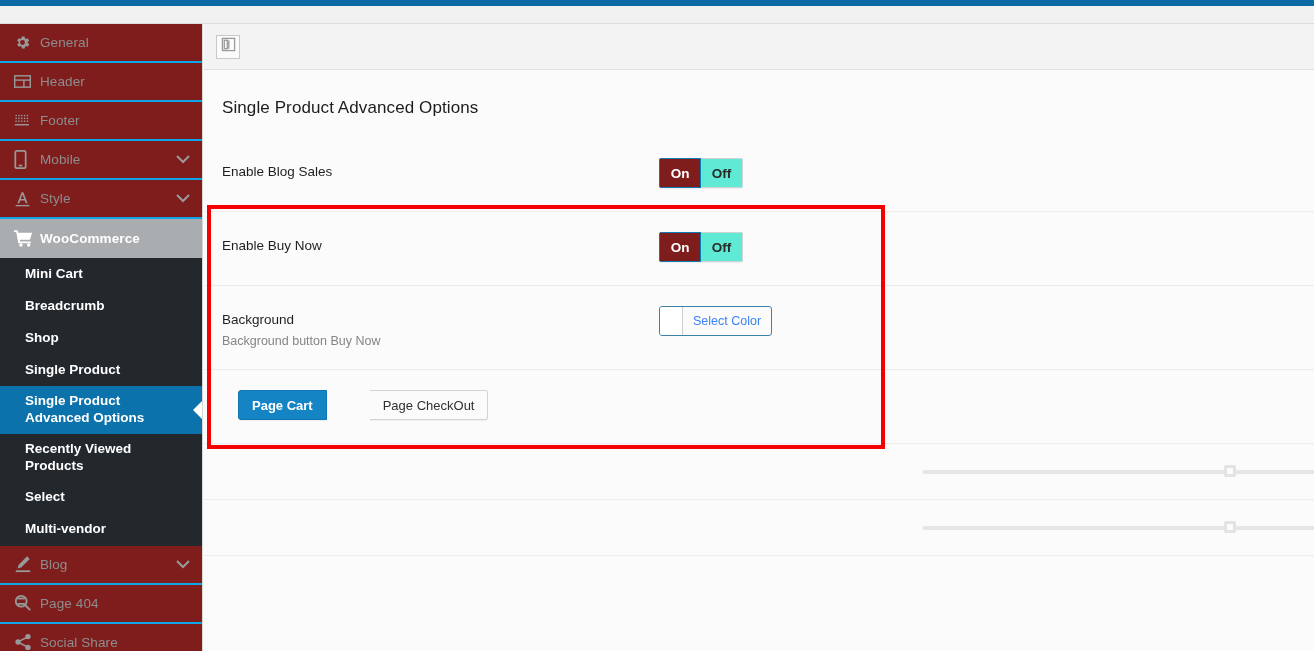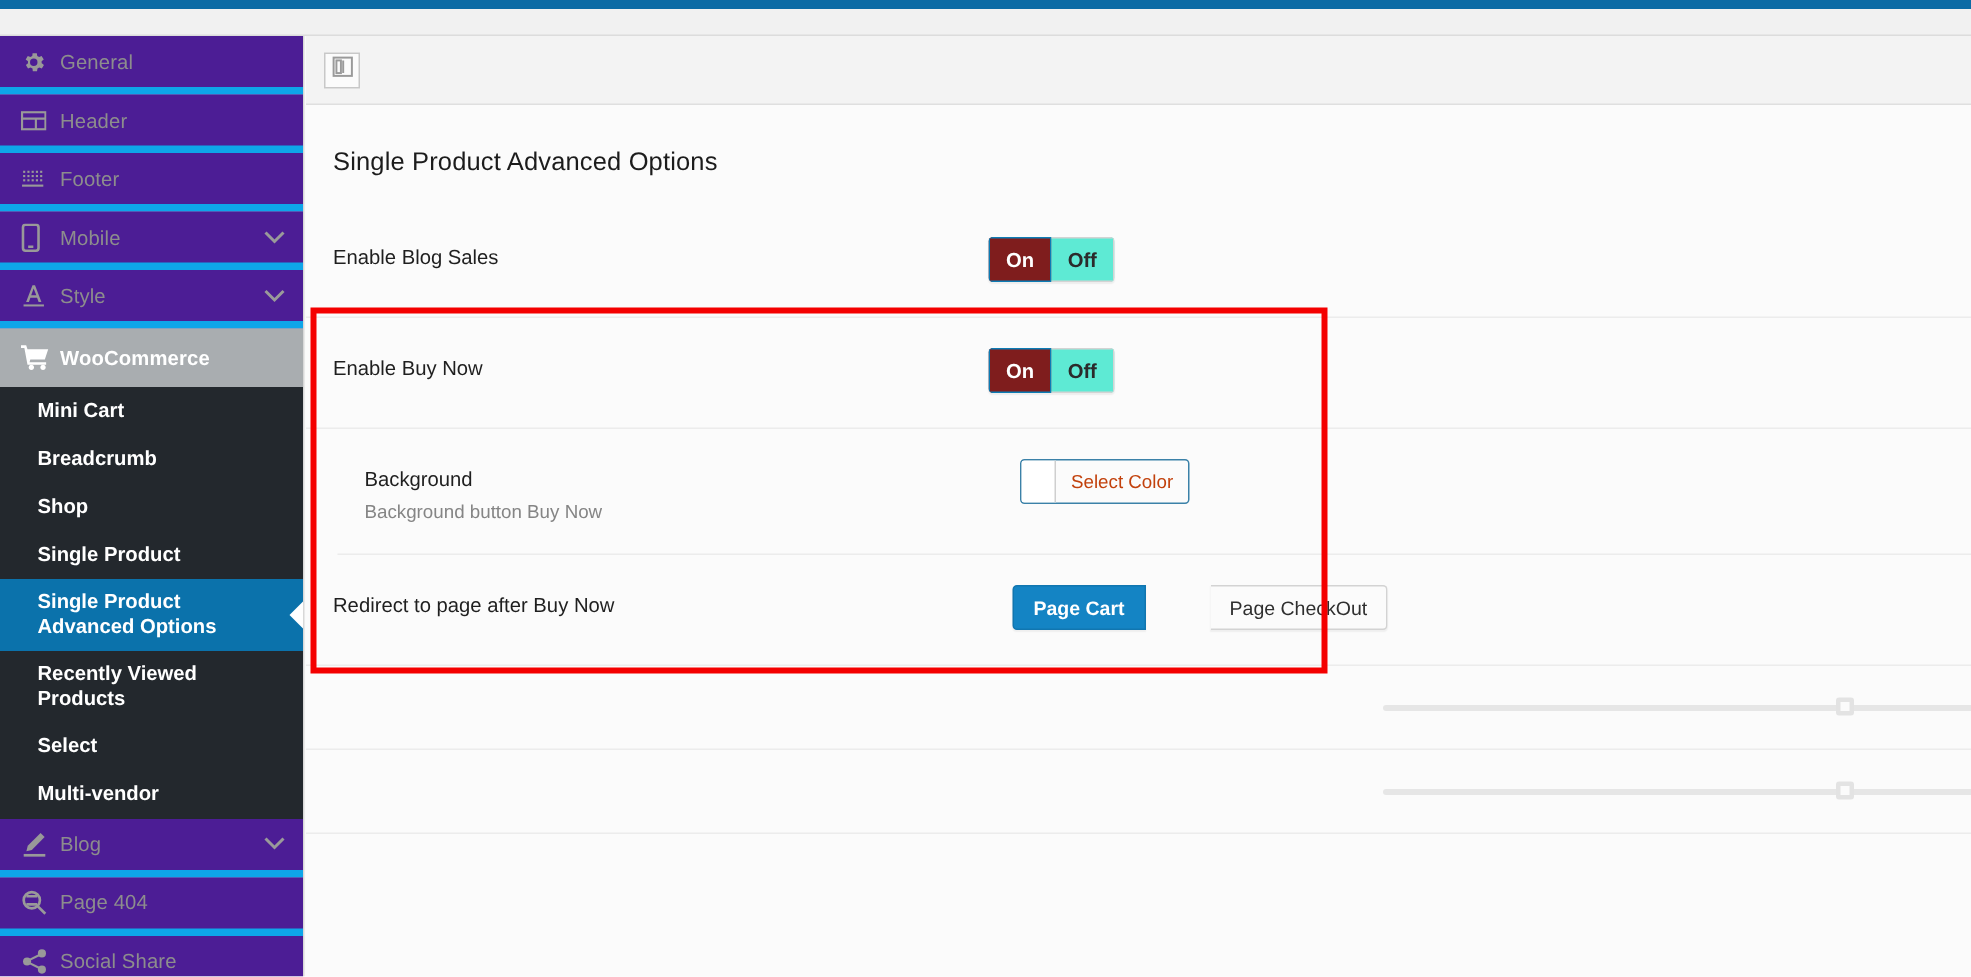--- a/index.html
+++ b/index.html
@@ -46,22 +46,22 @@
     border-right: 1px solid #d8d8d8;
     overflow: hidden;
   }
 
   .side-item {
     position: relative;
     display: flex;
     align-items: center;
     height: 39px;
     padding: 0 12px 0 14px;
-    border-bottom: 5px solid #0ea5e9;
-    background: #4c1d95;
+    border-bottom: 2px solid #0ea5e9;
+    background: #7f1d1d;
     cursor: pointer;
   }
   .side-item .ico {
     width: 26px;
     flex: 0 0 26px;
     display: flex;
     align-items: center;
     justify-content: flex-start;
     color: #999;
   }
@@ -155,21 +155,21 @@
 
   .row {
     position: relative;
     display: flex;
     align-items: flex-start;
     min-height: 74px;
     border-bottom: 1px solid #ececec;
     padding: 0 0 0 18px;
     background: #fbfbfb;
   }
-  .row.tall { min-height: 84px; margin-left: 21px; }
+  .row.tall { min-height: 84px; }
   .row.slider-row { min-height: 56px; border-bottom: 1px solid #ececec; }
 
   .row-label {
     width: 437px;
     padding-top: 26px;
     flex: 0 0 437px;
   }
   .row-label .t {
     font-size: 13.5px;
     color: #1f1f1f;
@@ -227,21 +227,21 @@
   }
   .colorbtn .swatch {
     width: 23px;
     height: 28px;
     background: #ffffff;
     border-right: 1px solid #cfcfcf;
   }
   .colorbtn .cl {
     padding: 0 10px;
     font-size: 12.5px;
-    color: #c2410c;
+    color: #3b82f6;
   }
 
   
   .btngroup { display: flex; padding-left: 16px; }
   .btngroup .gb {
     height: 30px;
     padding: 0 13px;
     display: flex;
     align-items: center;
     justify-content: center;
@@ -517,23 +517,20 @@
         </div>
         <div class="row-control">
           <div class="colorbtn">
             <span class="swatch"></span>
             <span class="cl">Select Color</span>
           </div>
         </div>
       </div>
 
       <div class="row">
-        <div class="row-label">
-          <div class="t">Redirect to page after Buy Now</div>
-        </div>
         <div class="row-control">
           <div class="btngroup tight">
             <div class="gb sel">Page Cart</div>
             <div class="gb">Page CheckOut</div>
           </div>
         </div>
       </div>
 
       <div class="row slider-row">
         <div class="slider-wrap">

